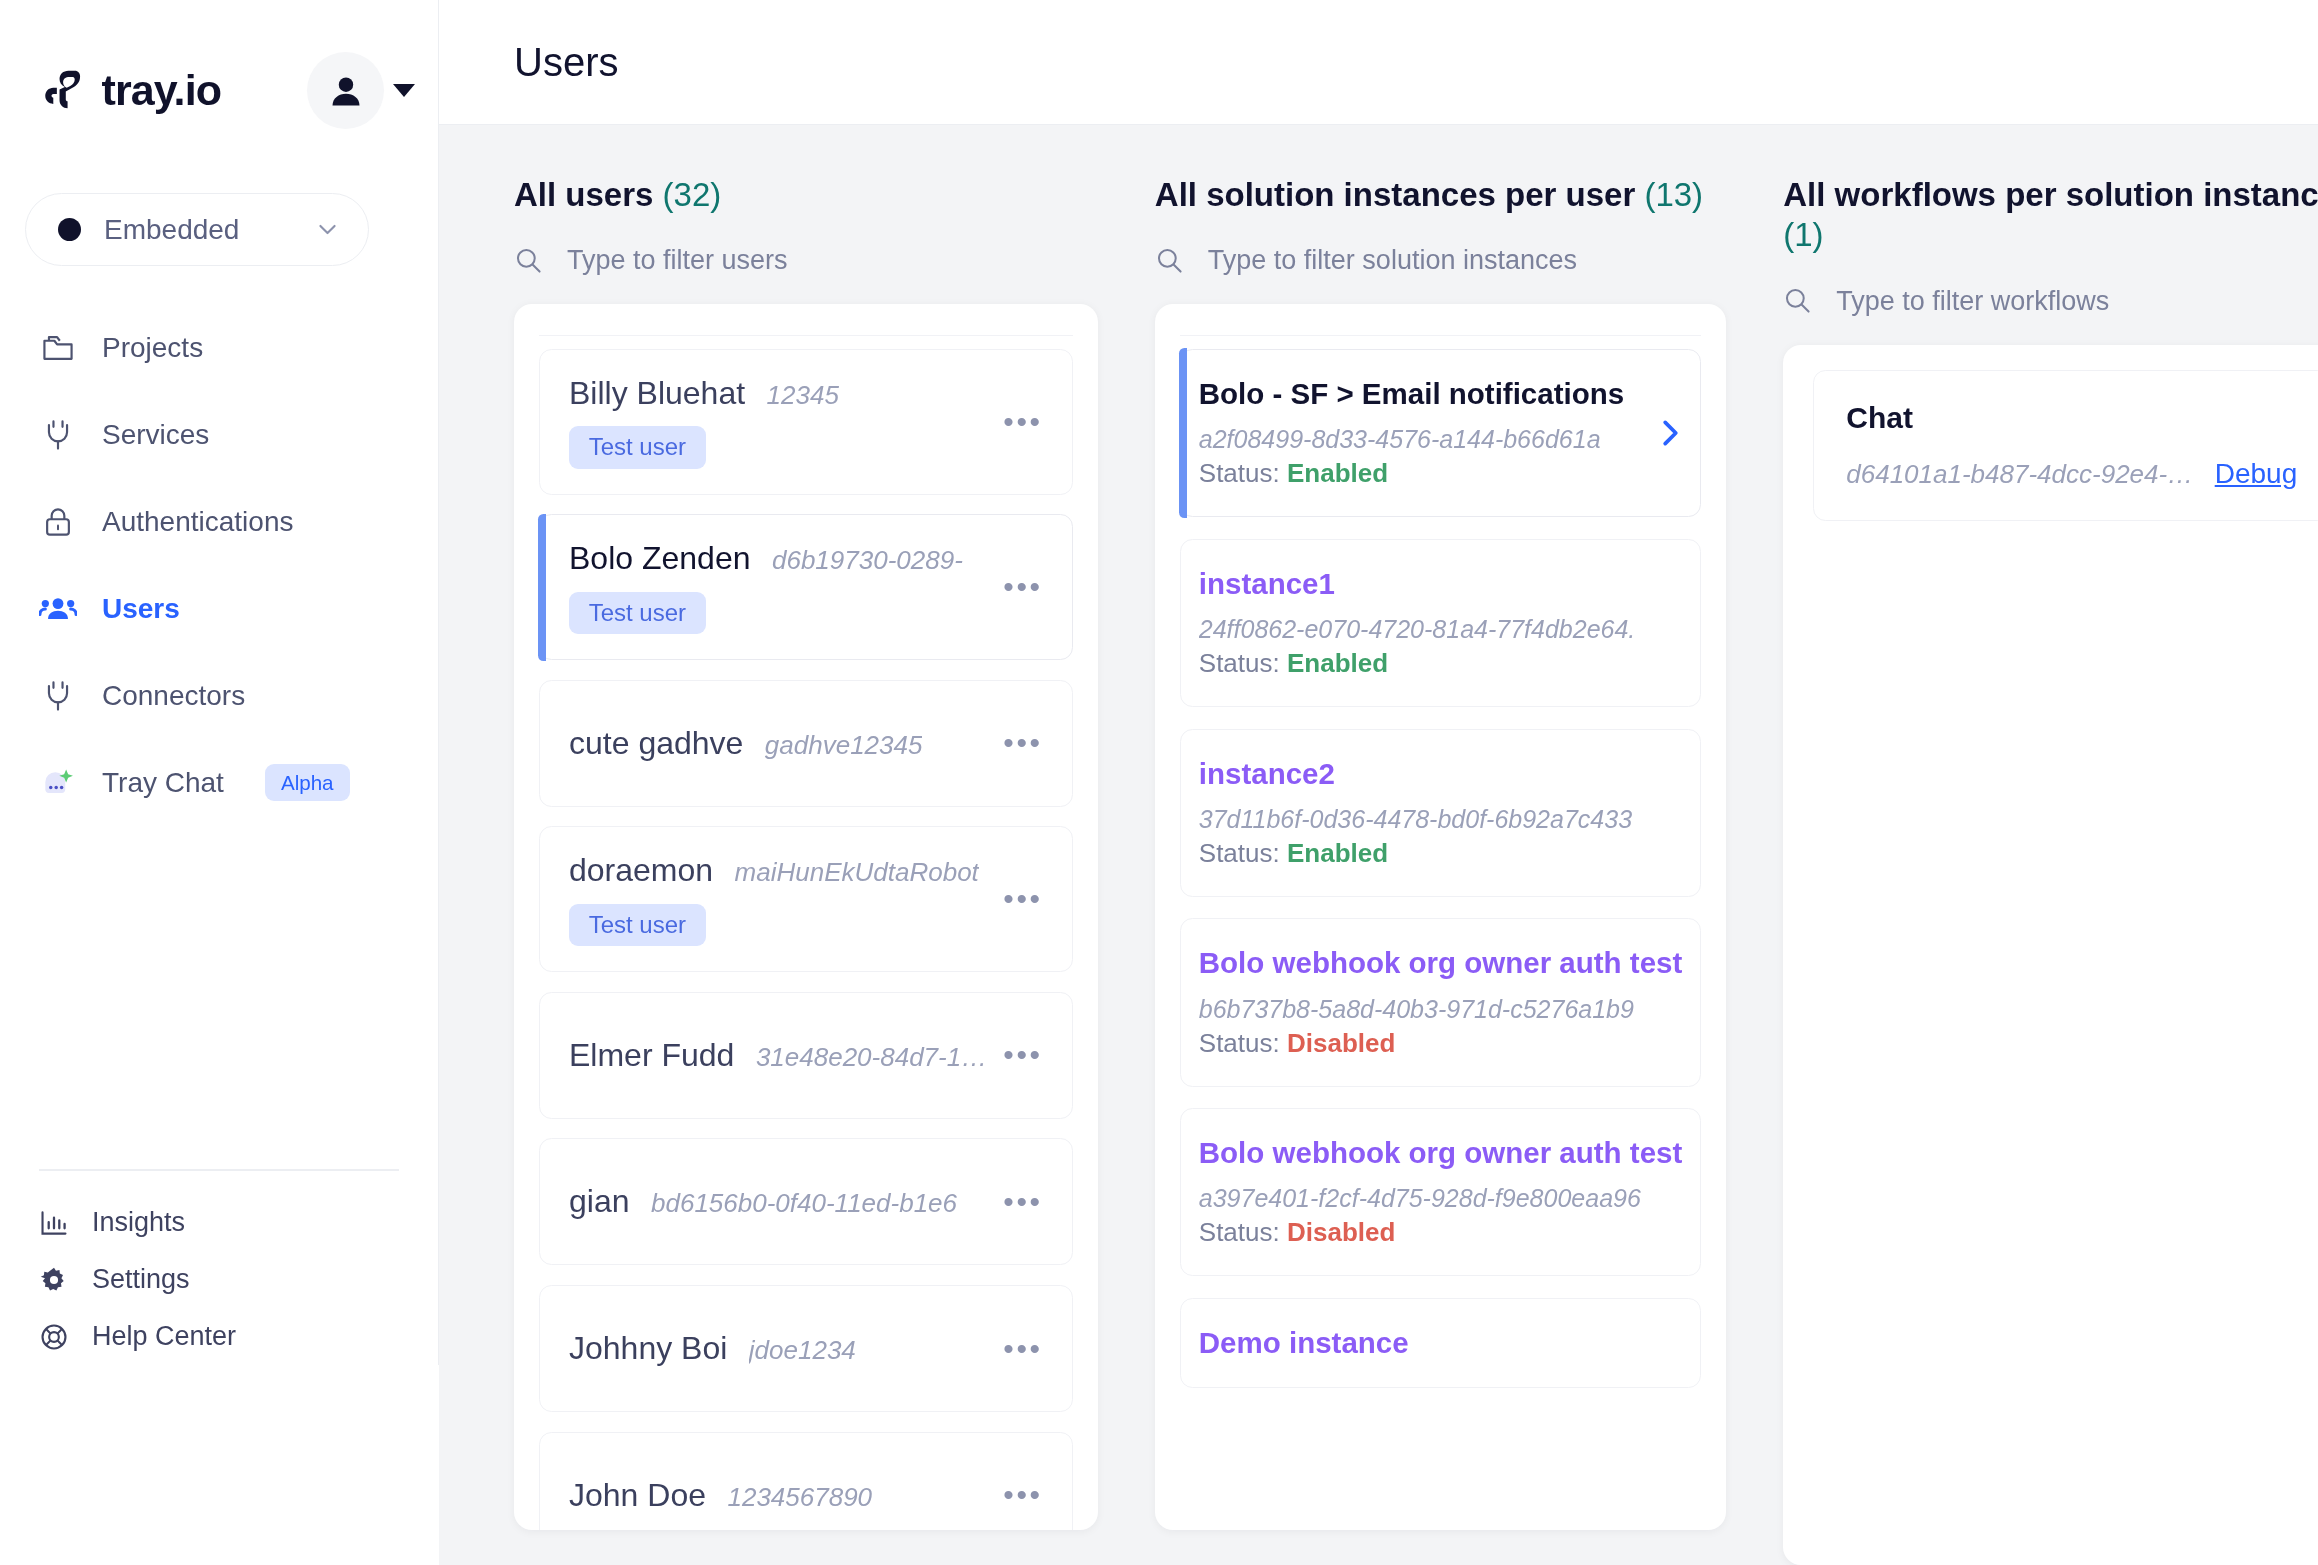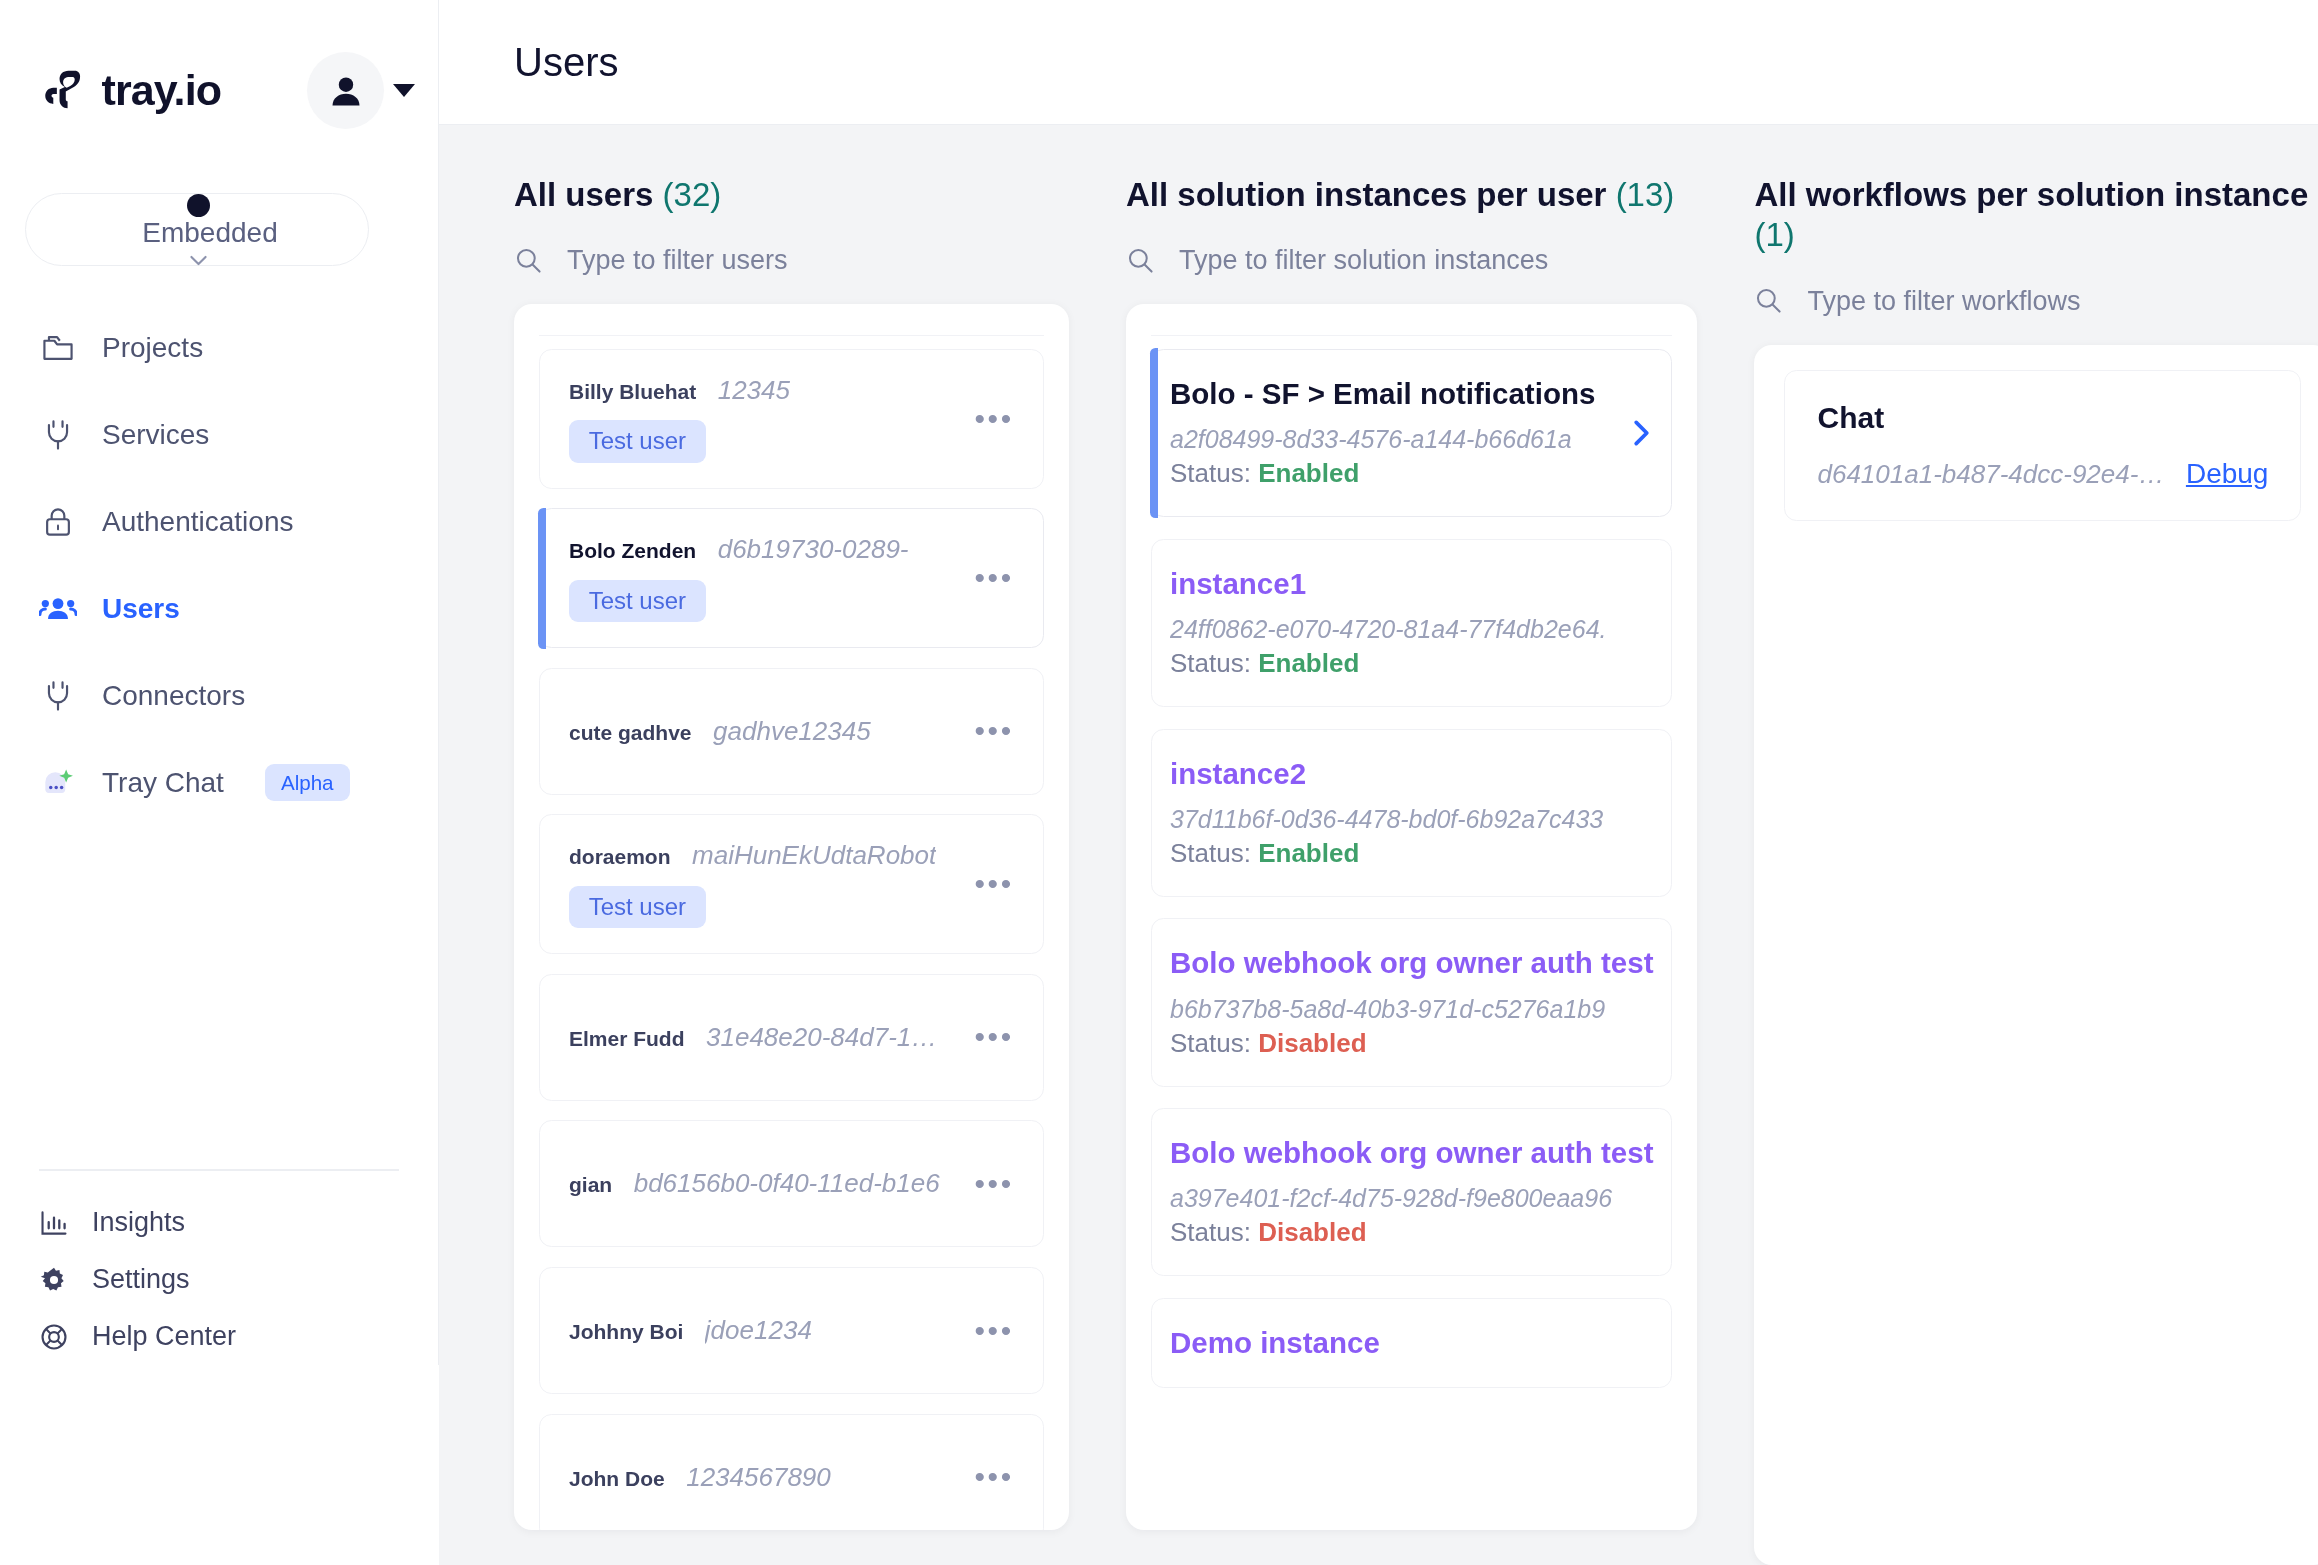--- a/index.html
+++ b/index.html
@@ -38,21 +38,20 @@
     border-top: 13.4px solid #10122b;
   }
 
   .env-select {
     margin: 64px 39px 0 25px;
     height: 73px; width: 344px;
     border: 1.8px solid #eceef2; border-radius: 37px;
     display: flex; align-items: center;
     padding: 0 29px 0 32px;
     background: #fff;
-    flex-direction: column;
   }
   .env-dot { width: 23px; height: 23px; border-radius: 50%; background: #10122b; flex: 0 0 23px; }
   .env-label { margin-left: 23px; font-size: 28px; color: #5a6080; flex: 1; }
   .chev { width: 23px; height: 23px; flex: 0 0 23px; }
 
   .nav { margin-top: 38px; padding: 0 39px; }
   .nav-item {
     display: flex; align-items: center;
     height: 87px; gap: 25px;
     color: #4d5370; font-size: 28px;
@@ -121,21 +120,21 @@
     min-height: 127px;
     display: flex; align-items: center;
   }
   .ucard.selected { border-color: #e9eaf0; box-shadow: none; }
   .ucard.selected::before {
     content: ""; position: absolute; left: -1.8px; top: -1.8px; bottom: -1.8px;
     width: 8px; background: #6b93f5; border-radius: 5.4px 0 0 5.4px;
   }
   .ucard-body { flex: 1; min-width: 0; }
   .urow { display: flex; align-items: baseline; gap: 21.5px; }
-  .uname { font-size: 21px; font-weight: 700; color: #3b405e; white-space: nowrap; }
+  .uname { font-size: 32px; font-weight: 400; color: #3b405e; white-space: nowrap; }
   .ucard.selected .uname { color: #11132e; }
   .uid {
     font-size: 26px; font-style: italic; color: #9aa0b8;
     overflow: hidden; text-overflow: clip; white-space: nowrap;
   }
   .utag {
     display: inline-block; margin-top: 14.3px;
     background: #dbe4ff; color: #4a6ae0;
     font-size: 24px; padding: 7.2px 19.7px; border-radius: 9px;
   }

